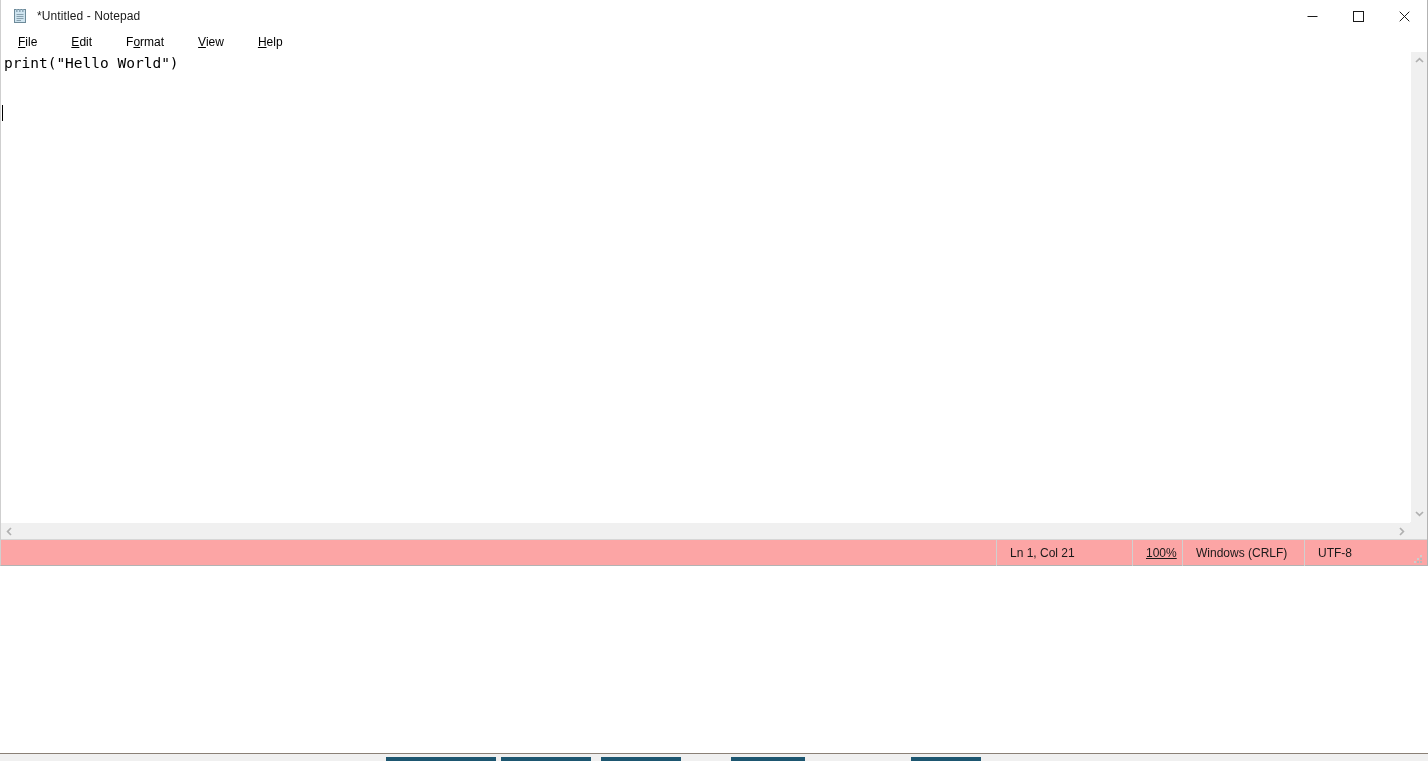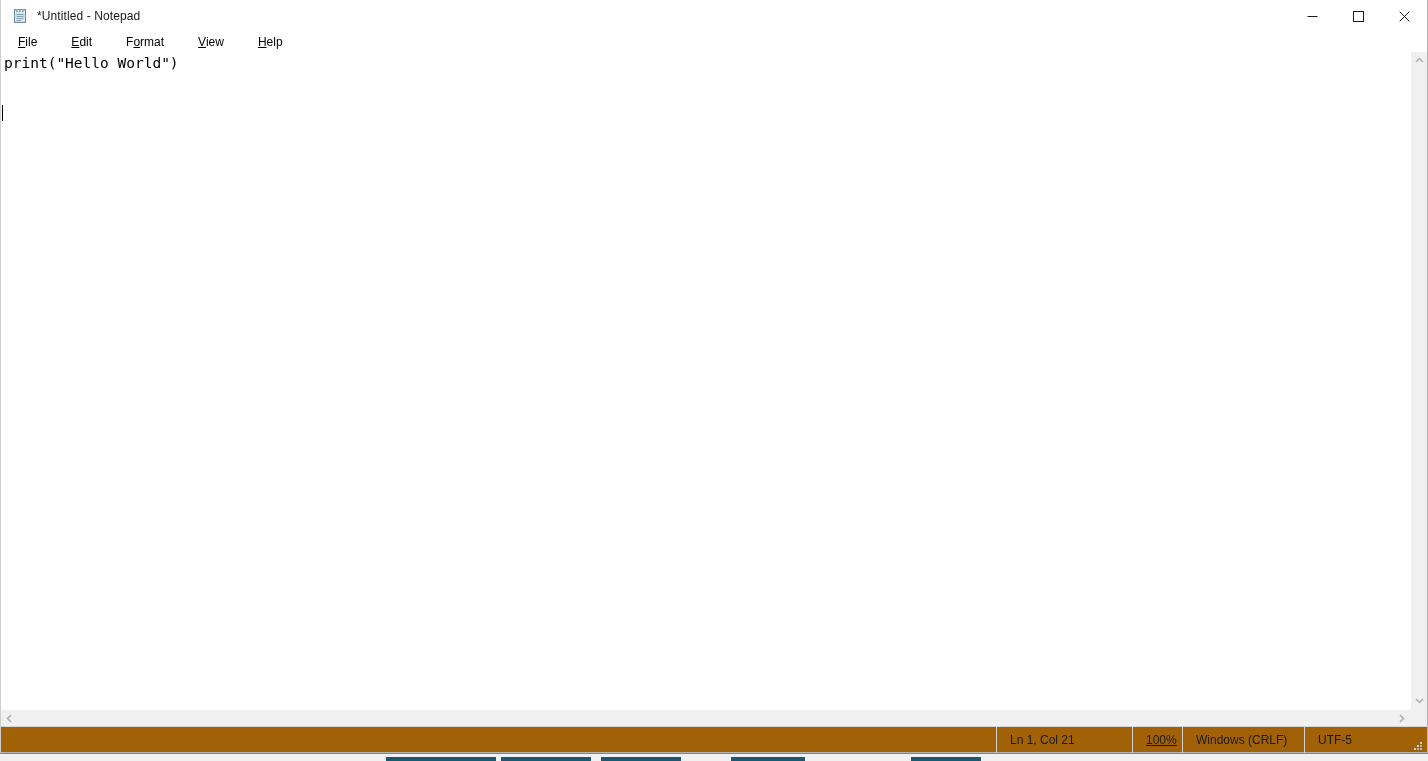--- a/index.html
+++ b/index.html
@@ -30,21 +30,21 @@
     bottom: 0;
     height: 4px;
     background: #1d5670;
   }
 
   
   #window {
     position: absolute;
     left: 0; top: 0;
     width: 1428px;
-    height: 753px;
+    height: 566px;
     background: #ffffff;
     border: 1px solid #b3b3b3;
     border-top: none;
     border-left: 1px solid #cfcfcf;
     display: flex;
     flex-direction: column;
   }
 
   
   #titlebar {
@@ -168,21 +168,21 @@
   }
   #corner-box {
     width: 17px; height: 17px;
     background: #f0f0f0;
   }
 
   
   #statusbar {
     height: 26px;
     min-height: 26px;
-    background: #a16207;
+    background: #fca5a5;
     border-top: 1px solid #d6d6d6;
     display: flex;
     align-items: center;
     position: relative;
     user-select: none;
   }
   #status-spacer { flex: 1 1 auto; }
   .status-cell {
     height: 26px;
     display: flex;
@@ -297,21 +297,21 @@
         </div>
       </div>
       <div id="corner-box"></div>
     </div>
 
     <div id="statusbar">
       <div id="status-spacer"></div>
       <div class="status-cell c-lncol">Ln 1, Col 21</div>
       <div class="status-cell c-zoom">100%</div>
       <div class="status-cell c-eol">Windows (CRLF)</div>
-      <div class="status-cell c-enc">UTF-5</div>
+      <div class="status-cell c-enc">UTF-8</div>
       <div id="resize-grip">
         <svg width="11" height="11" viewBox="0 0 11 11">
           <rect x="7" y="7" width="2" height="2" fill="#b8b8b8"></rect>
           <rect x="4" y="7" width="2" height="2" fill="#b8b8b8"></rect>
           <rect x="7" y="4" width="2" height="2" fill="#b8b8b8"></rect>
           <rect x="1" y="7" width="2" height="2" fill="#cdcdcd"></rect>
           <rect x="4" y="4" width="2" height="2" fill="#cdcdcd"></rect>
           <rect x="7" y="1" width="2" height="2" fill="#cdcdcd"></rect>
         </svg>
       </div>

